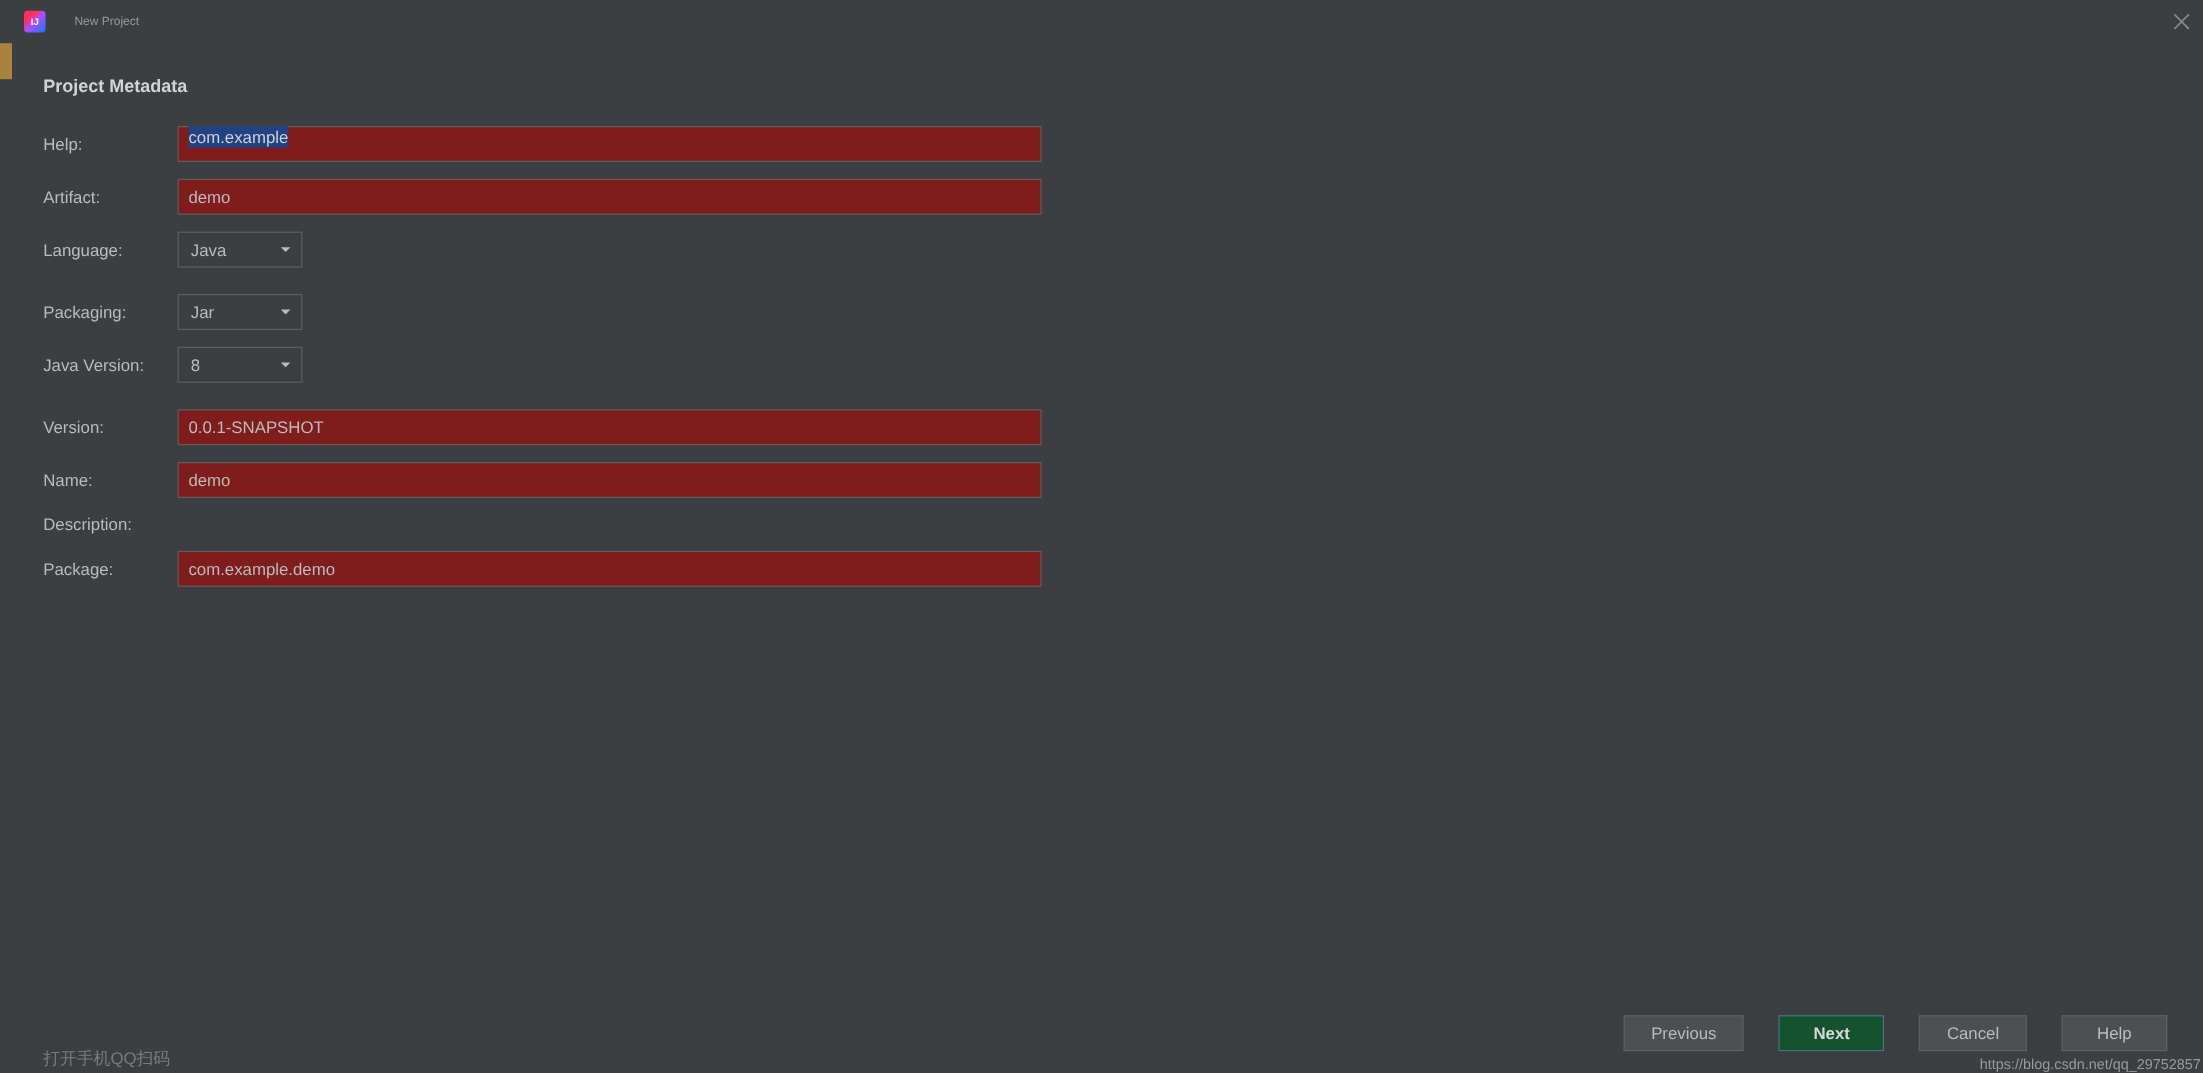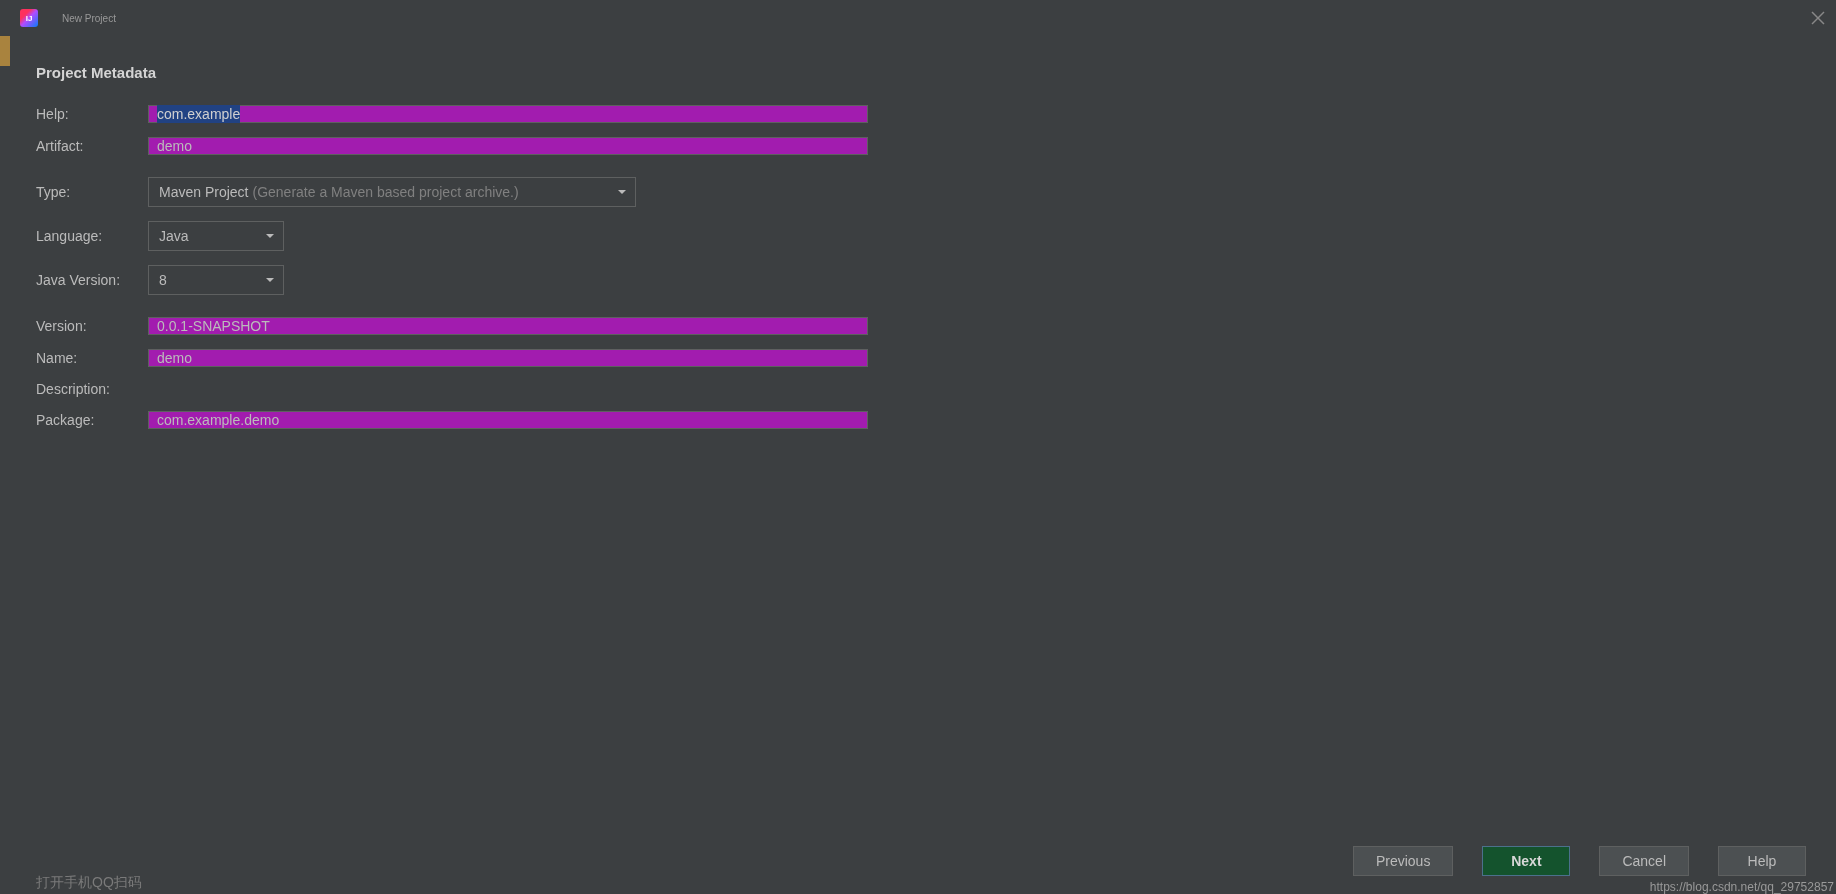--- a/index.html
+++ b/index.html
@@ -87,22 +87,22 @@
     .form-row.spaced {
       margin-top: 22px;
     }
     .form-label {
       width: 112px;
       color: #bbbbbb;
       font-size: 14px;
       flex-shrink: 0;
     }
     .text-input {
-      height: 18px;
-      background: #a21caf;
+      height: 30px;
+      background: #7f1d1d;
       border: 1px solid #5e6060;
       color: #bbbbbb;
       padding: 0 8px;
       font-size: 14px;
       outline: none;
       width: 720px;
     }
     .text-input.with-selection {
       position: relative;
     }
@@ -121,21 +121,21 @@
       outline: none;
       position: relative;
       display: flex;
       align-items: center;
       cursor: pointer;
     }
     .dropdown.wide {
       width: 488px;
     }
     .dropdown.narrow {
-      width: 136px;
+      width: 104px;
     }
     .dropdown-arrow {
       position: absolute;
       right: 8px;
       top: 50%;
       transform: translateY(-50%);
     }
     .dropdown-arrow svg {
       width: 10px;
       height: 10px;
@@ -213,45 +213,44 @@
     <div class="text-input with-selection">
       <span class="selected-text">com.example</span>
     </div>
   </div>
 
   <div class="form-row">
     <div class="form-label">Artifact:</div>
     <input class="text-input" value="demo" style="">
   </div>
 
-  <div class="form-row spaced">
-    <div class="form-label">Type:</div>
-    <div class="dropdown wide">
-      <span>Maven Project</span>
-      <span class="dropdown-hint">(Generate a Maven based project archive.)</span>
-      <span class="dropdown-arrow">
-        <svg viewBox="0 0 10 10">
-            <path d="M1 3 L5 7 L9 3 Z"></path>
-          </svg>
-      </span>
-    </div>
-  </div>
 
   <div class="form-row">
     <div class="form-label">Language:</div>
     <div class="dropdown narrow">
       <span>Java</span>
       <span class="dropdown-arrow">
         <svg viewBox="0 0 10 10">
             <path d="M1 3 L5 7 L9 3 Z"></path>
           </svg>
       </span>
     </div>
   </div>
 
+  <div class="form-row spaced">
+    <div class="form-label">Packaging:</div>
+    <div class="dropdown narrow">
+      <span>Jar</span>
+      <span class="dropdown-arrow">
+        <svg viewBox="0 0 10 10">
+            <path d="M1 3 L5 7 L9 3 Z"></path>
+          </svg>
+      </span>
+    </div>
+  </div>
 
   <div class="form-row">
     <div class="form-label">Java Version:</div>
     <div class="dropdown narrow">
       <span>8</span>
       <span class="dropdown-arrow">
         <svg viewBox="0 0 10 10">
             <path d="M1 3 L5 7 L9 3 Z"></path>
           </svg>
       </span>

